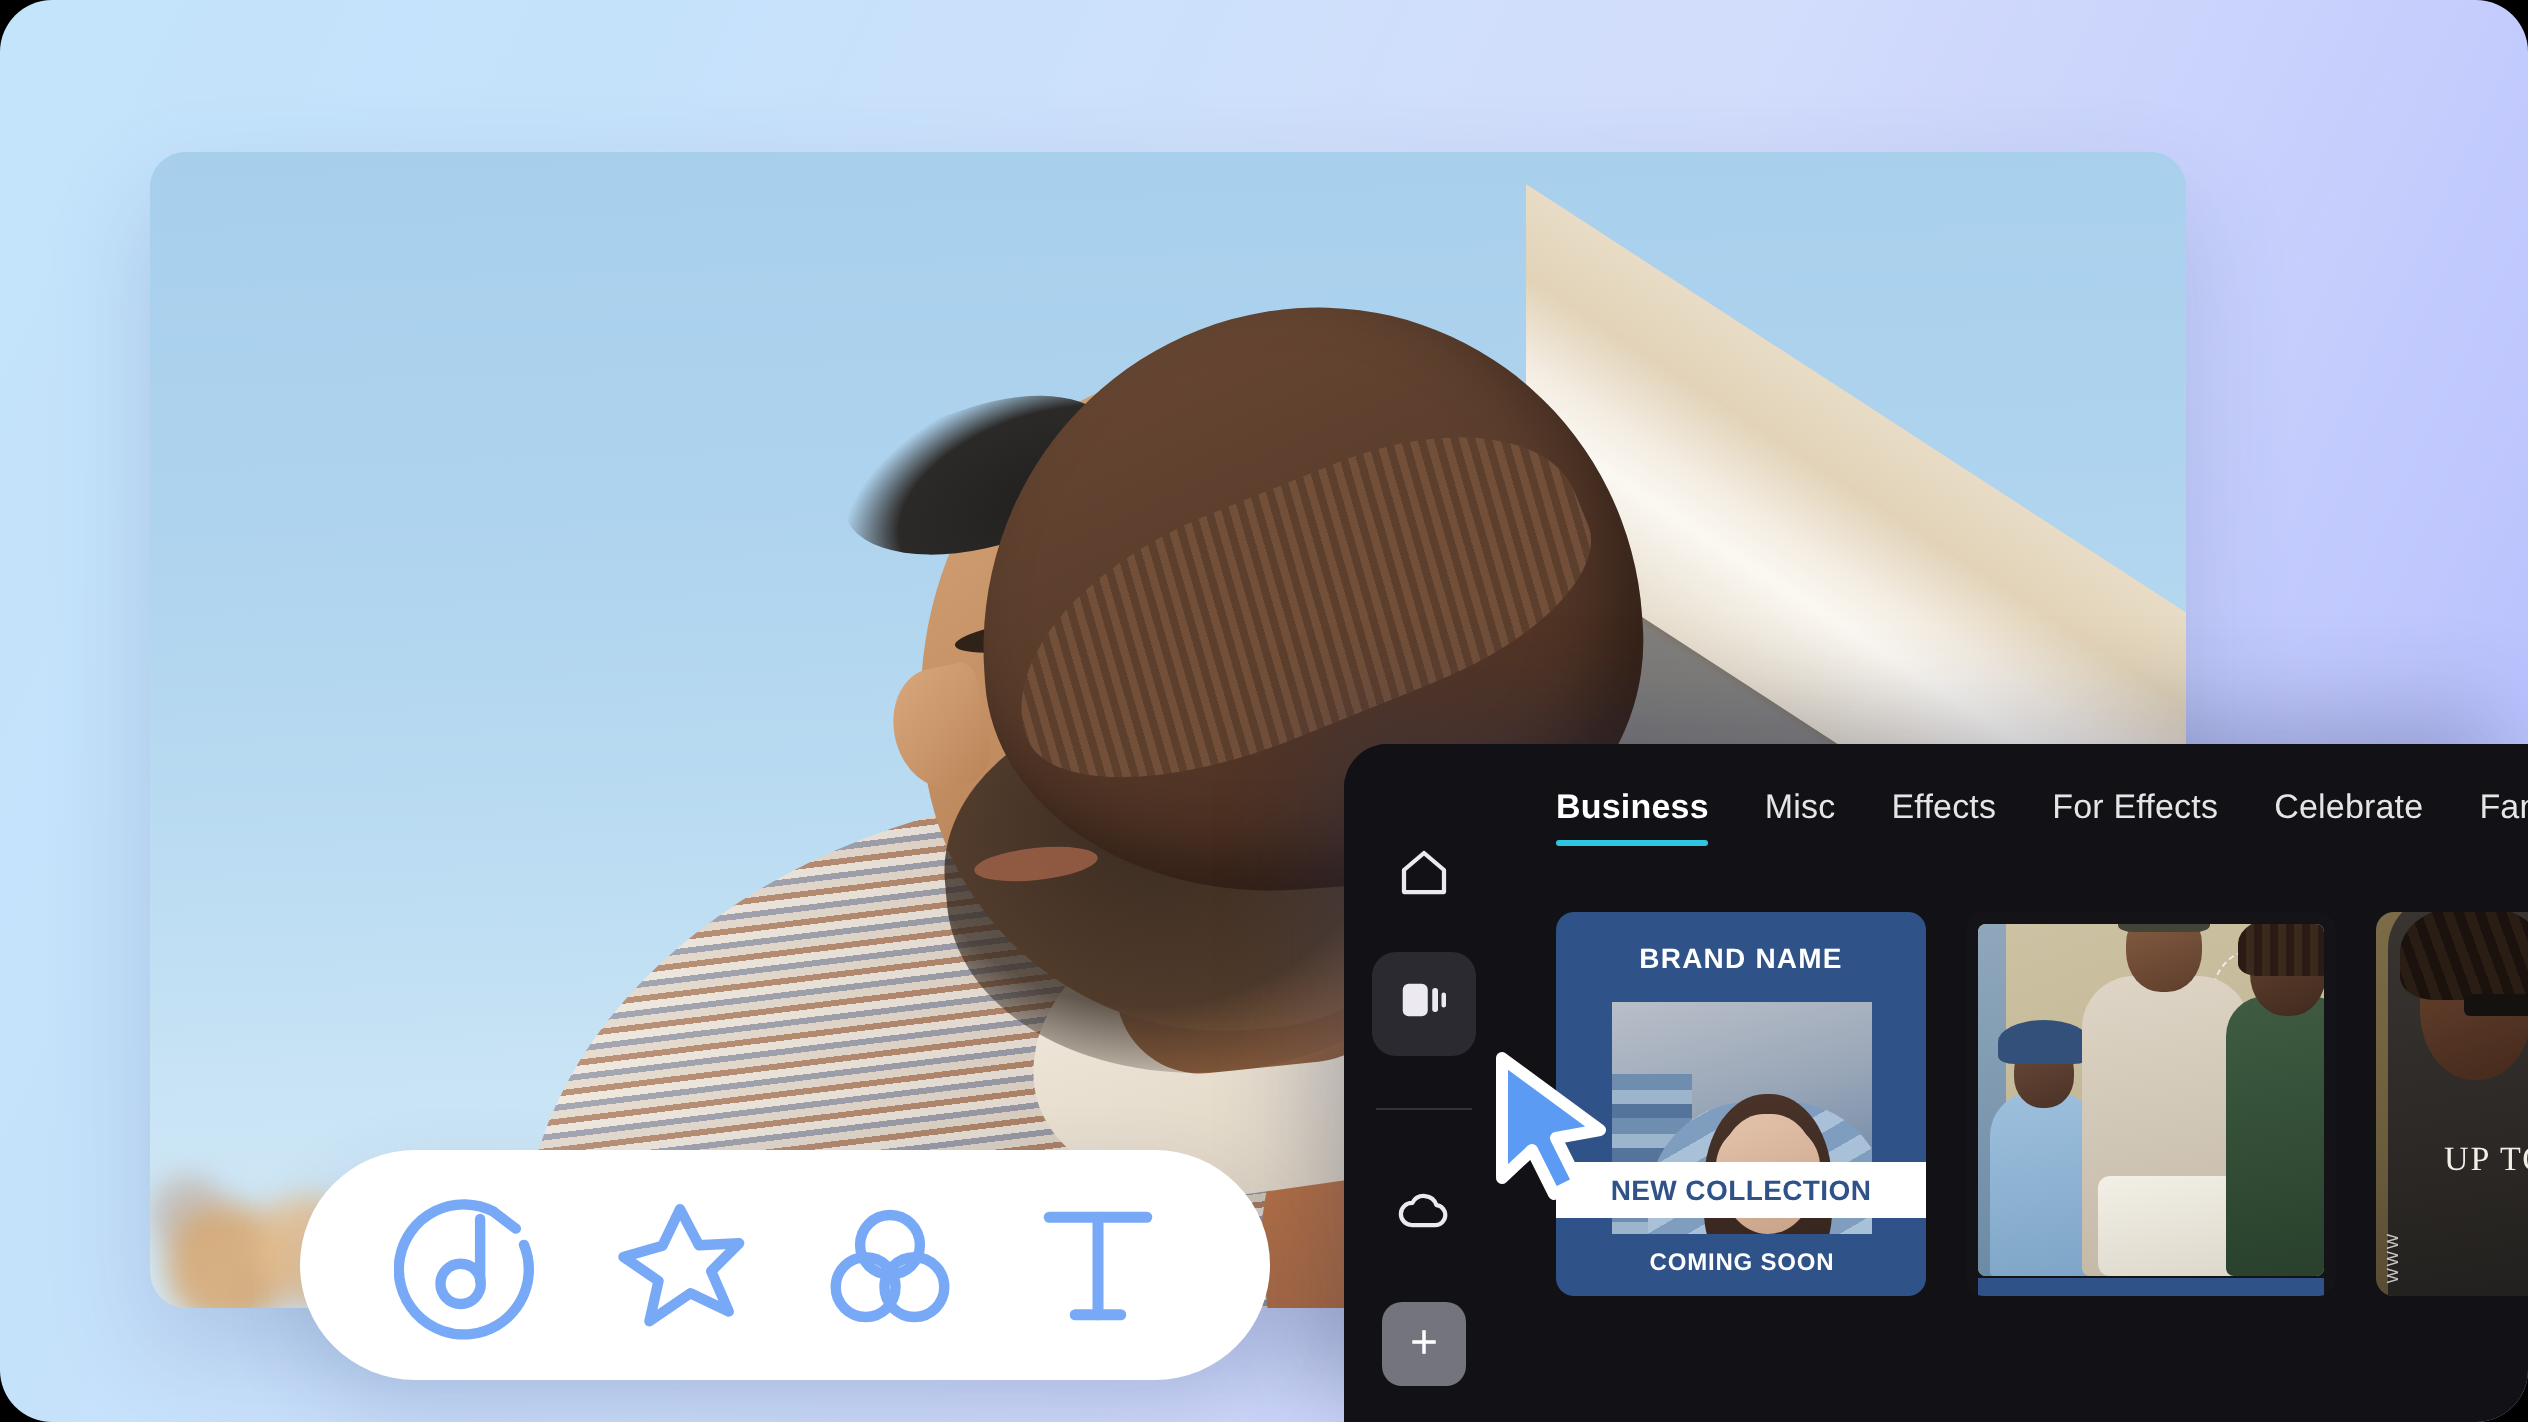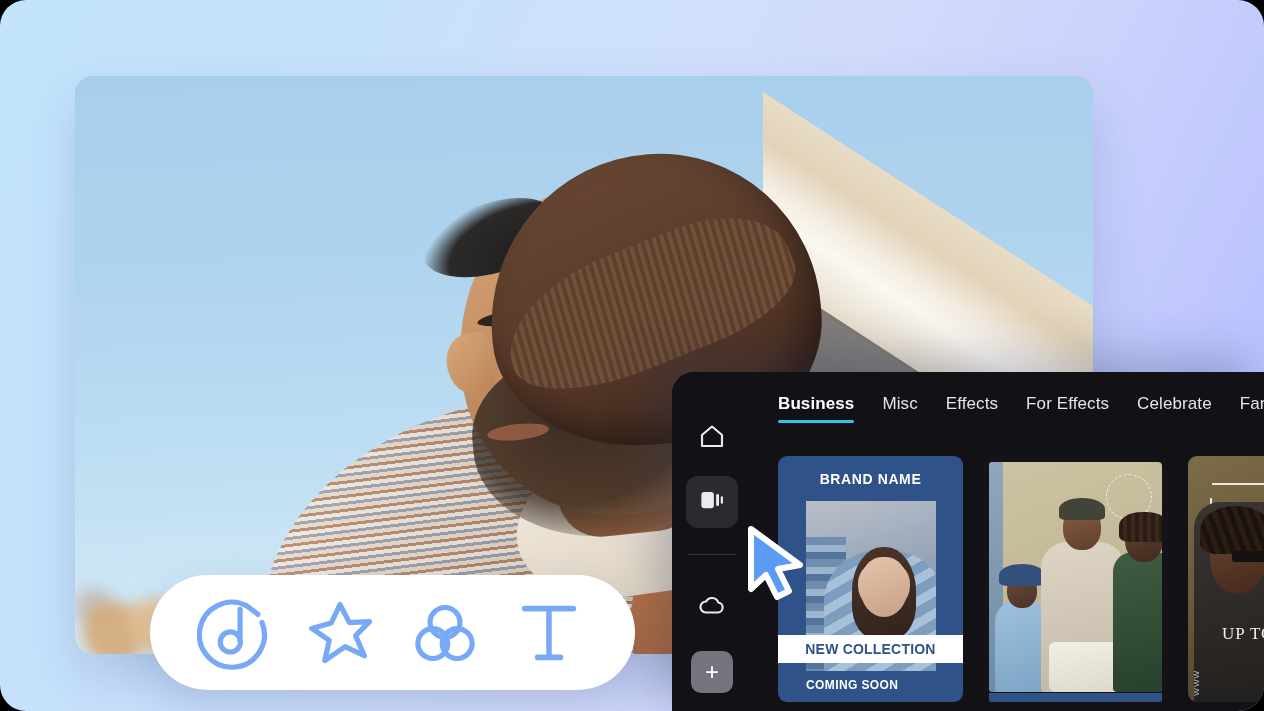--- a/index.html
+++ b/index.html
@@ -245,21 +245,21 @@
     height: 3px; background: #2fc6e0; border-radius: 2px;
   }
 
   
   #cards {
     display: flex; gap: 20px;
     padding: 33px 0 0 26px;
   }
   .card {
     flex: 0 0 185px;
-    width: 185px; height: 246px;
+    width: 185px; height: 192px;
     border-radius: 9px;
     overflow: hidden;
     position: relative;
     cursor: pointer;
     background: #1d1d22;
   }
 
   
   .c1 { background: #2f5288; }
   .c1 .c1-head {
@@ -302,21 +302,21 @@
   .c1 .band-white {
     position: absolute; left: -2px; right: -2px; bottom: 39px;
     background: #fff; color: #2f5288;
     font-weight: bold; font-size: 14px; letter-spacing: .2px;
     text-align: center; padding: 6px 0;
   }
   .c1 .band-blue {
     position: absolute; left: 28px; right: 27px; bottom: 0;
     background: #2f5288; color: #fff;
     font-weight: bold; font-size: 12px; letter-spacing: .4px;
-    text-align: left; padding: 7px 0 10px;
+    text-align: center; padding: 7px 0 10px;
   }
 
   
   .c2 { background: #141418; padding: 6px; }
   .c2 .inner {
     position: absolute; inset: 6px 6px 10px 6px;
     border-radius: 4px; overflow: hidden;
     background: linear-gradient(160deg,#cdc3a4 0%, #c4b998 45%, #b7ab8a 100%);
   }
   .c2 .lside { position: absolute; left: 0; top: 0; bottom: 0; width: 14px;

